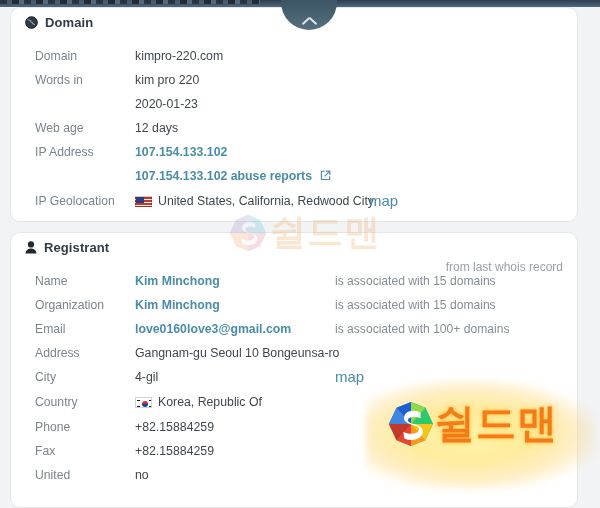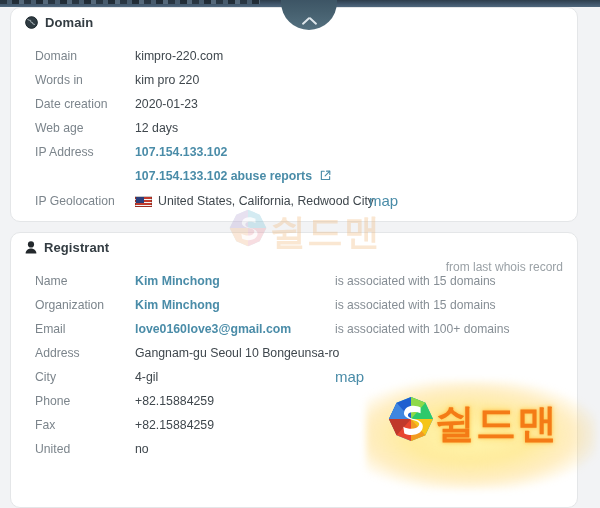--- a/index.html
+++ b/index.html
@@ -143,21 +143,21 @@
   .flag-kr .bar {
     position: absolute; background: #1b1b1b; width: 3px; height: 1px;
   }
   .flag-kr .b1 { left: 1px;  top: 2px; }
   .flag-kr .b2 { left: 1px;  top: 7.5px; }
   .flag-kr .b3 { left: 13px; top: 2px; }
   .flag-kr .b4 { left: 13px; top: 7.5px; }
 
   
   .wm { position: absolute; pointer-events: none; user-select: none; }
-  .wm-row { display: flex; }
+  .wm-row { display: flex; align-items: center; }
   .wm-text {
     font-family: "DejaVu Sans", sans-serif;
     font-weight: bold;
     letter-spacing: 1px;
   }
 
   
   #wm-center { top: 208px; left: 228px; opacity: .33; z-index: 4; }
   #wm-center .wm-text { font-size: 36px; color: #f0b77a; }
   #wm-center .slogo { width: 40px; height: 40px; margin-right: 2px; }
@@ -218,21 +218,20 @@
         <span class="lbl">Domain</span>
         <span class="val">kimpro-220.com</span>
       </div>
 
       <div class="row">
         <span class="lbl">Words in</span>
         <span class="val">kim pro 220</span>
       </div>
 
       <div class="row">
-        <span class="lbl">Date creation</span>
         <span class="val">2020-01-23</span>
       </div>
 
       <div class="row">
         <span class="lbl">Web age</span>
         <span class="val">12 days</span>
       </div>
 
       <div class="row">
         <span class="lbl">IP Address</span>
@@ -304,20 +303,30 @@
         <span class="lbl">Address</span>
         <span class="val">Gangnam-gu Seoul 10 Bongeunsa-ro</span>
       </div>
 
       <div class="row">
         <span class="lbl">City</span>
         <span class="val">4-gil</span>
         <span class="aux"><a class="lnk-map">map</a></span>
       </div>
 
+      <div class="row" style="height:26px;line-height:26px;">
+        <span class="lbl">Country</span>
+        <span class="val">
+          <span class="flag flag-kr">
+            <span class="tg-r"></span><span class="tg-b"></span>
+            <span class="bar b1"></span><span class="bar b2"></span>
+            <span class="bar b3"></span><span class="bar b4"></span>
+          </span><span>Korea, Republic Of</span>
+        </span>
+      </div>
 
       <div class="row">
         <span class="lbl">Phone</span>
         <span class="val">+82.15884259</span>
       </div>
 
       <div class="row">
         <span class="lbl">Fax</span>
         <span class="val">+82.15884259</span>
       </div>

